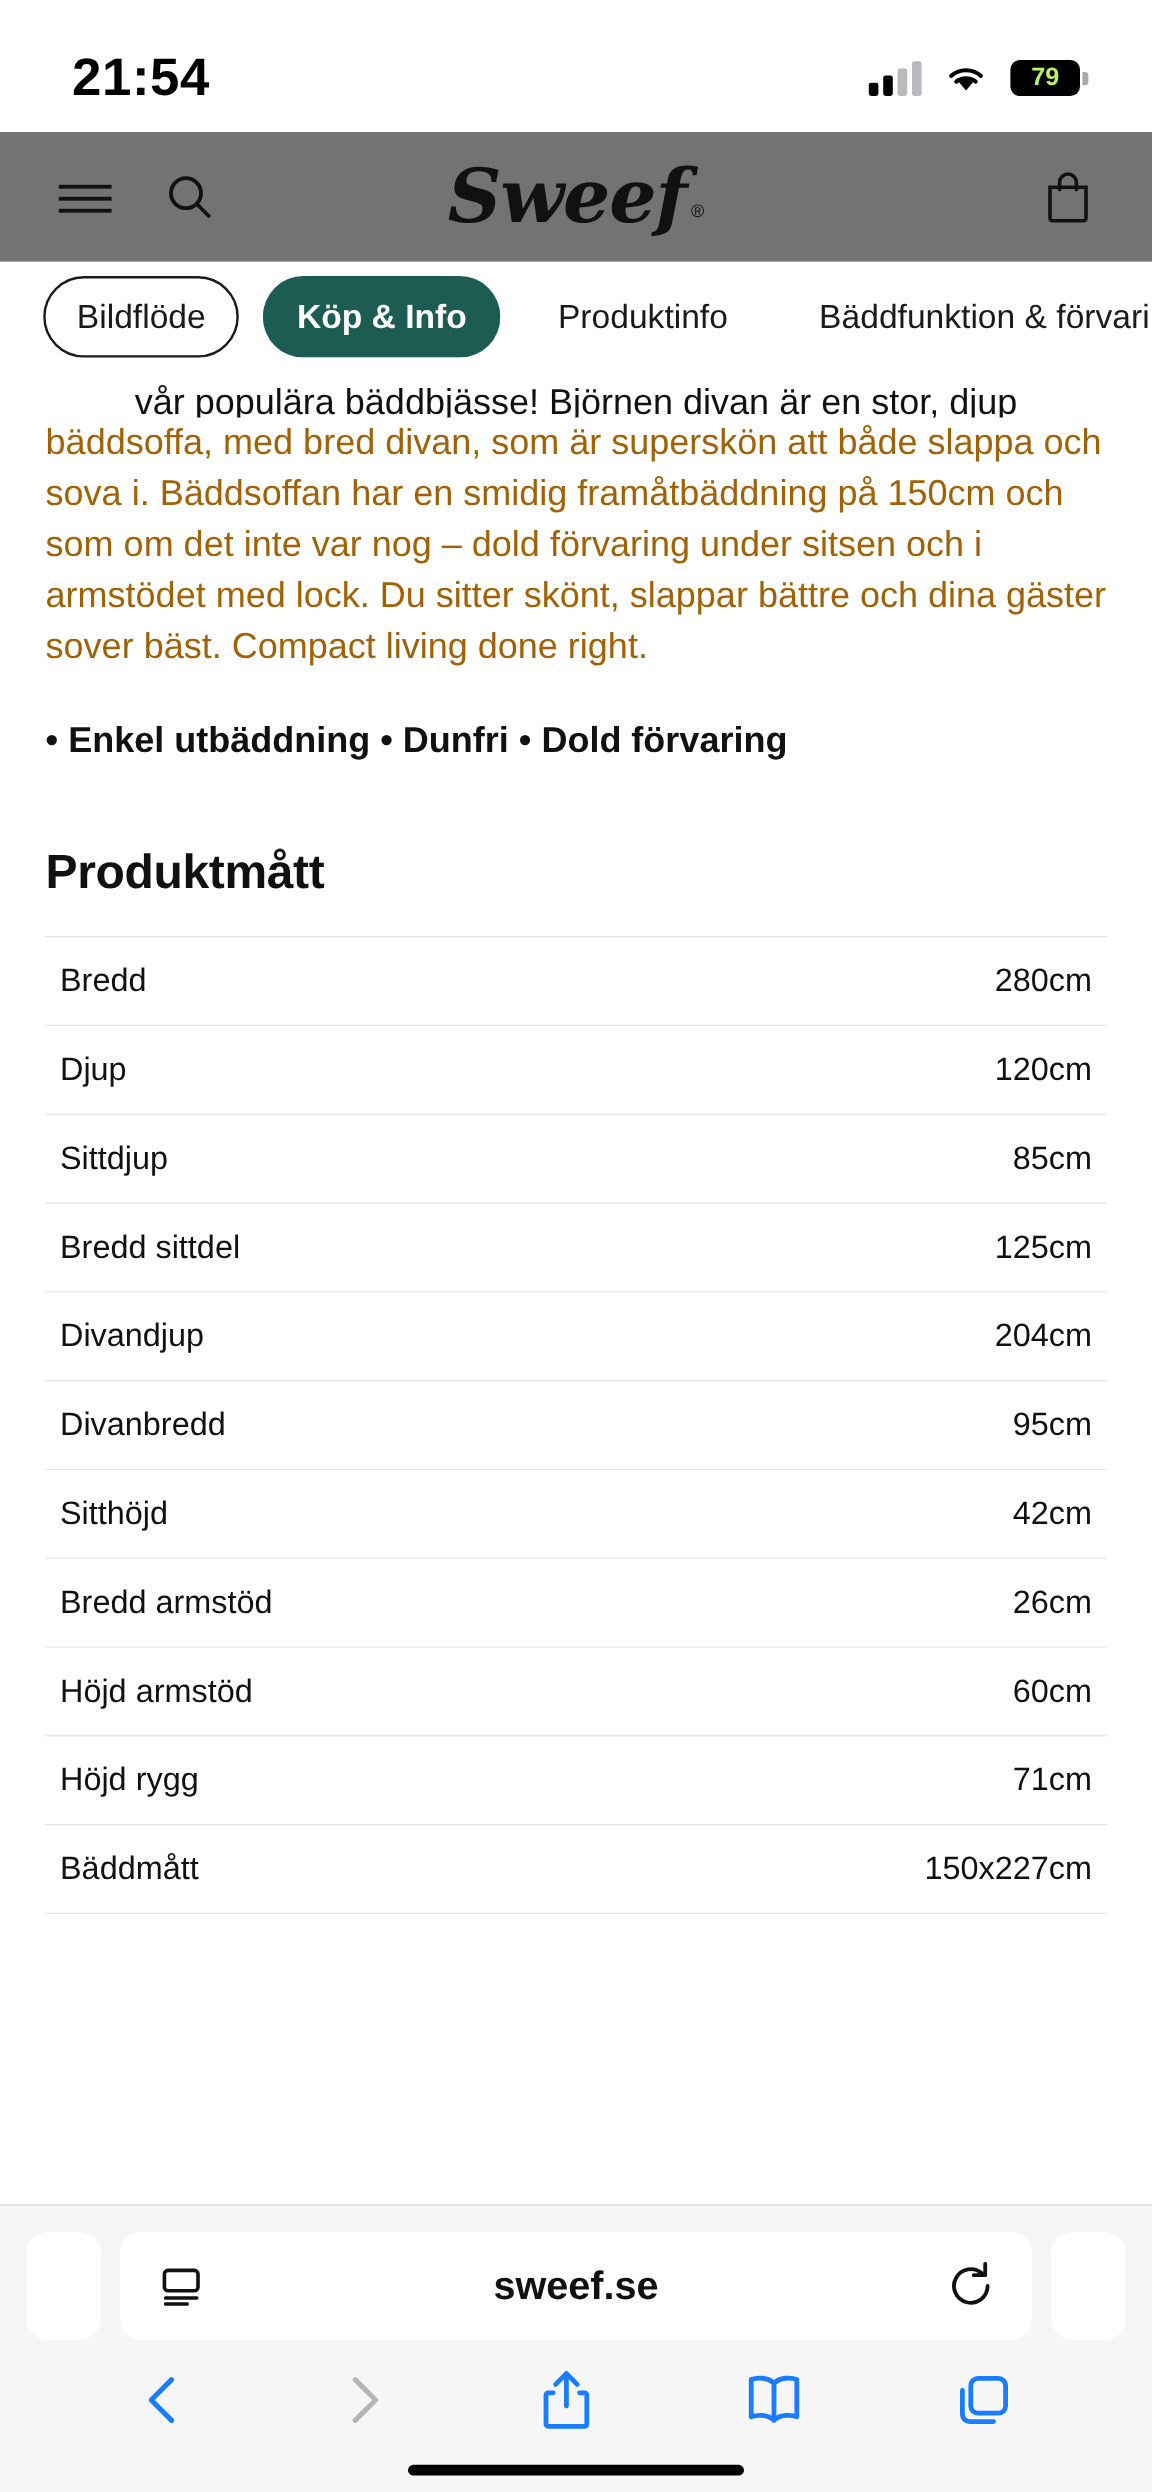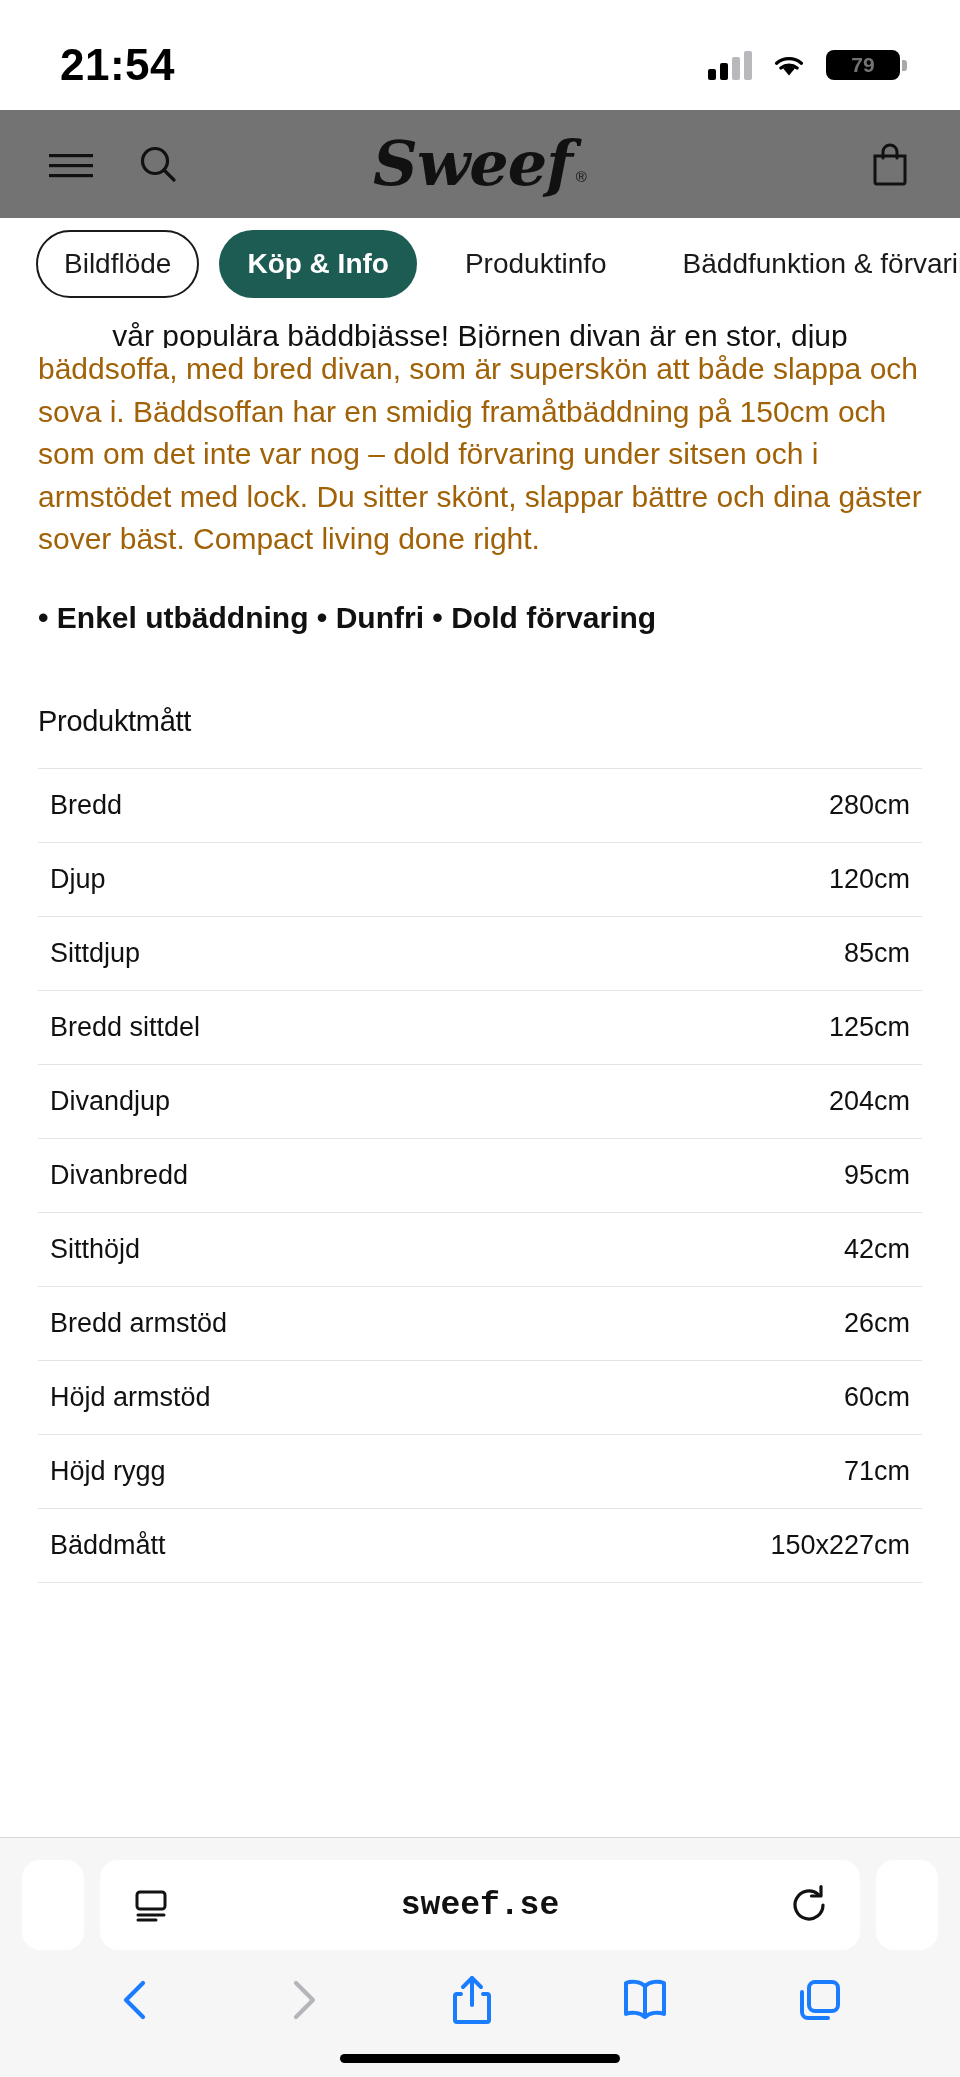--- a/index.html
+++ b/index.html
@@ -32,24 +32,24 @@
     gap: 18px;
   }
   .signal { display: flex; align-items: flex-end; gap: 4px; height: 30px; }
   .signal i { display: block; width: 8px; background: #000; border-radius: 2px; }
   .signal i:nth-child(1) { height: 11px; }
   .signal i:nth-child(2) { height: 17px; }
   .signal i:nth-child(3) { height: 23px; background: #b9b9bd; }
   .signal i:nth-child(4) { height: 29px; background: #b9b9bd; }
 
   .battery {
-    width: 74px; height: 30px;
+    width: 58px; height: 30px;
     border-radius: 8px;
     background: #000;
-    color: #737373;
+    color: #bef264;
     font-size: 21px;
     font-weight: 700;
     display: flex;
     align-items: center;
     justify-content: center;
     position: relative;
   }
   .battery:after {
     content: "";
     position: absolute;
@@ -141,22 +141,22 @@
     color: #111;
     margin-top: -5px;
   }
   .bullets {
     font-size: 30px;
     font-weight: 700;
     color: #111;
     margin-top: 40px;
   }
   .section-title {
-    font-size: 29px;
-    font-weight: 400;
+    font-size: 40px;
+    font-weight: 700;
     color: #111;
     margin-top: 70px;
     margin-bottom: 30px;
     letter-spacing: -0.3px;
   }
 
   
   .spec-table { width: 100%; border-collapse: collapse; }
   .spec-table tr { border-bottom: 1px solid #e4e4e4; }
   .spec-table tr:first-child { border-top: 1px solid #e4e4e4; }
@@ -196,21 +196,20 @@
     align-items: center;
     padding: 0 30px;
     position: relative;
   }
   .url-text {
     flex: 1;
     text-align: center;
     font-size: 33px;
     font-weight: 600;
     color: #111;
-    font-family: Liberation Mono, monospace;
   }
   .toolbar {
     display: flex;
     align-items: center;
     justify-content: space-around;
     padding: 14px 52px 10px 52px;
   }
   .home-indicator {
     width: 280px;
     height: 9px;

